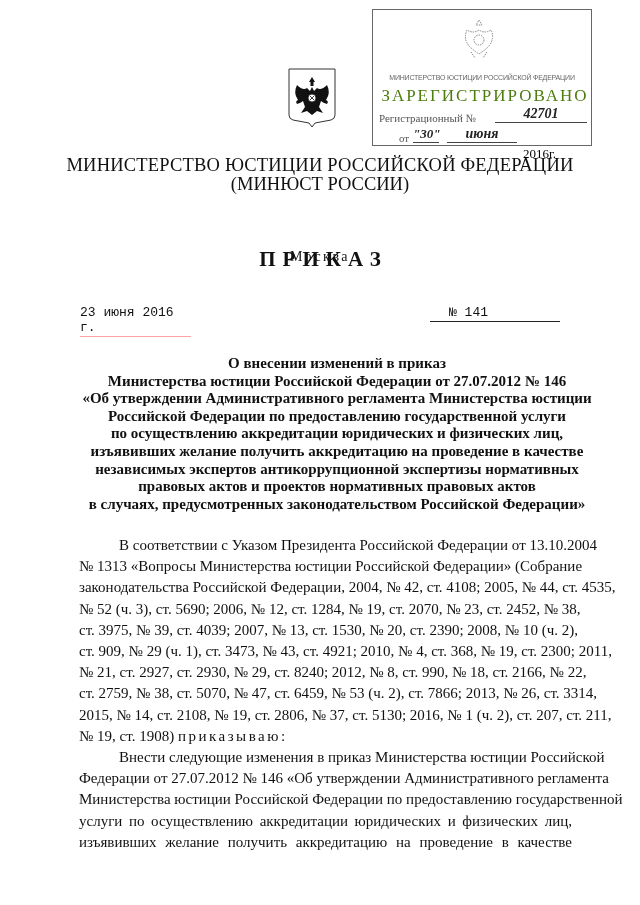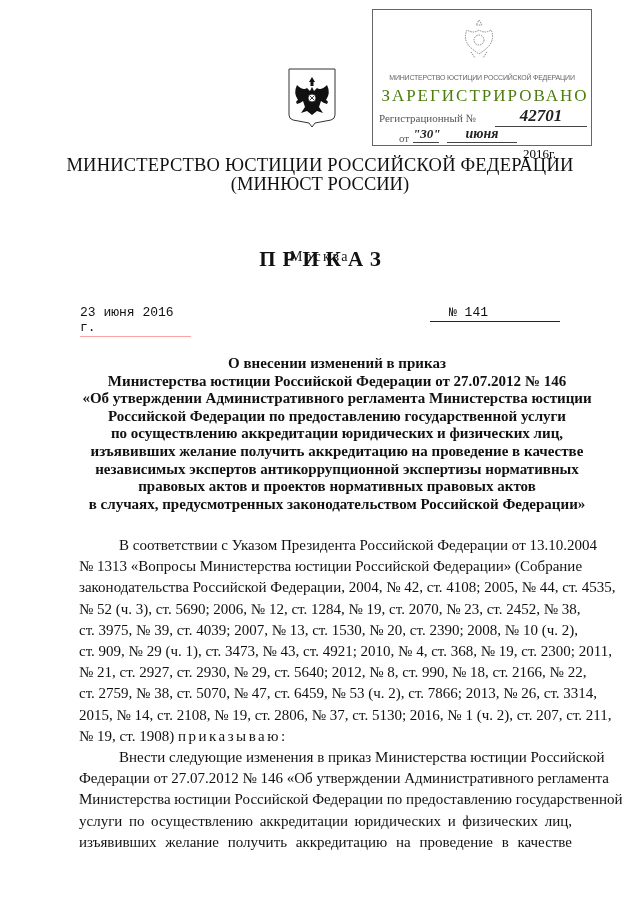--- a/index.html
+++ b/index.html
@@ -3,21 +3,21 @@
 <meta charset="utf-8">
 <style>
   html, body { margin:0; padding:0; background:#ffffff; }
   body { width:640px; height:905px; position:relative; overflow:hidden; color:#111; font-family:"Liberation Serif", serif; }
   .abs { position:absolute; }
   .stamp { left:372px; top:9px; width:220px; height:137px; border:1.5px dashed #555; border-style:solid; border-color:#666; box-sizing:border-box; }
   .stamp-emblem { left:86px; top:6px; width:40px; height:44px; }
   .stamp-ministry { left:0; width:100%; top:64px; text-align:center; font-size:7px; color:#666; letter-spacing:-0.2px; font-family:"Liberation Sans", sans-serif; }
   .stamp-registered { left:3px; width:100%; top:76px; text-align:center; font-size:17px; letter-spacing:2px; color:#4d7c0f; }
   .stamp-regno-label { left:6px; top:102px; font-size:11px; color:#555; }
-  .stamp-regno-val { left:122px; top:96px; width:92px; border-bottom:1px solid #444; font-size:17px; font-style:italic; font-weight:bold; color:#222; text-align:center; font-family:"Liberation Serif", serif; }
+  .stamp-regno-val { left:122px; top:96px; width:92px; border-bottom:1px solid #444; font-size:14px; font-style:italic; font-weight:bold; color:#222; text-align:center; font-family:"Liberation Serif", serif; }
   .stamp-date-from { left:26px; top:122px; font-size:11px; color:#555; }
   .stamp-date-day { left:40px; top:116px; width:26px; border-bottom:1px solid #444; font-size:13px; font-style:italic; font-weight:bold; text-align:center; color:#222; }
   .stamp-date-month { left:74px; top:116px; width:70px; border-bottom:1px solid #444; font-size:14px; font-style:italic; font-weight:bold; text-align:center; color:#222; }
   .stamp-date-year { left:150px; top:136px; font-size:13px; color:#000000; }
   .emblem { left:287px; top:67px; width:50px; height:62px; }
   .ministry-title { left:0; width:640px; top:155px; text-align:center; font-size:18.5px; letter-spacing:0.2px; }
   .ministry-sub { left:0; width:640px; top:174px; text-align:center; font-size:18.5px; }
   .order-title { left:0; width:640px; top:207px; text-align:center; font-size:21px; font-weight:bold; letter-spacing:7px; padding-left:7px; box-sizing:border-box;margin-top:40px; }
   .city { left:0; width:640px; top:249px; text-align:center; font-size:14px; letter-spacing:2.5px; }
   .date { left:80px; top:305px; width:111px; border-bottom:1px solid #fca5a5; font-family:"Liberation Mono", monospace; font-size:13px; padding-bottom:1px; }
@@ -82,21 +82,21 @@
   <div>в случаях, предусмотренных законодательством Российской Федерации»</div>
 </div>
 
 <div class="abs body">
   <div class="line indent">В соответствии с Указом Президента Российской Федерации от 13.10.2004</div>
   <div class="line">№ 1313 «Вопросы Министерства юстиции Российской Федерации» (Собрание</div>
   <div class="line">законодательства Российской Федерации, 2004, № 42, ст. 4108; 2005, № 44, ст. 4535,</div>
   <div class="line">№ 52 (ч. 3), ст. 5690; 2006, № 12, ст. 1284, № 19, ст. 2070, № 23, ст. 2452, № 38,</div>
   <div class="line">ст. 3975, № 39, ст. 4039; 2007, № 13, ст. 1530, № 20, ст. 2390; 2008, № 10 (ч. 2),</div>
   <div class="line">ст. 909, № 29 (ч. 1), ст. 3473, № 43, ст. 4921; 2010, № 4, ст. 368, № 19, ст. 2300; 2011,</div>
-  <div class="line">№ 21, ст. 2927, ст. 2930, № 29, ст. 5640; 2012, № 8, ст. 990, № 18, ст. 2166, № 22,</div>
+  <div class="line">№ 21, ст. 2927, ст. 2930, № 29, ст. 8240; 2012, № 8, ст. 990, № 18, ст. 2166, № 22,</div>
   <div class="line">ст. 2759, № 38, ст. 5070, № 47, ст. 6459, № 53 (ч. 2), ст. 7866; 2013, № 26, ст. 3314,</div>
   <div class="line">2015, № 14, ст. 2108, № 19, ст. 2806, № 37, ст. 5130; 2016, № 1 (ч. 2), ст. 207, ст. 211,</div>
   <div class="line last"><span>№ 19, ст. 1908)</span> <span class="spaced">приказываю:</span></div>
   <div class="line indent">Внести следующие изменения в приказ Министерства юстиции Российской</div>
   <div class="line">Федерации от 27.07.2012 № 146 «Об утверждении Административного регламента</div>
   <div class="line">Министерства юстиции Российской Федерации по предоставлению государственной</div>
   <div class="line">услуги по осуществлению аккредитации юридических и физических лиц,</div>
   <div class="line">изъявивших желание получить аккредитацию на проведение в качестве</div>
 </div>
 

